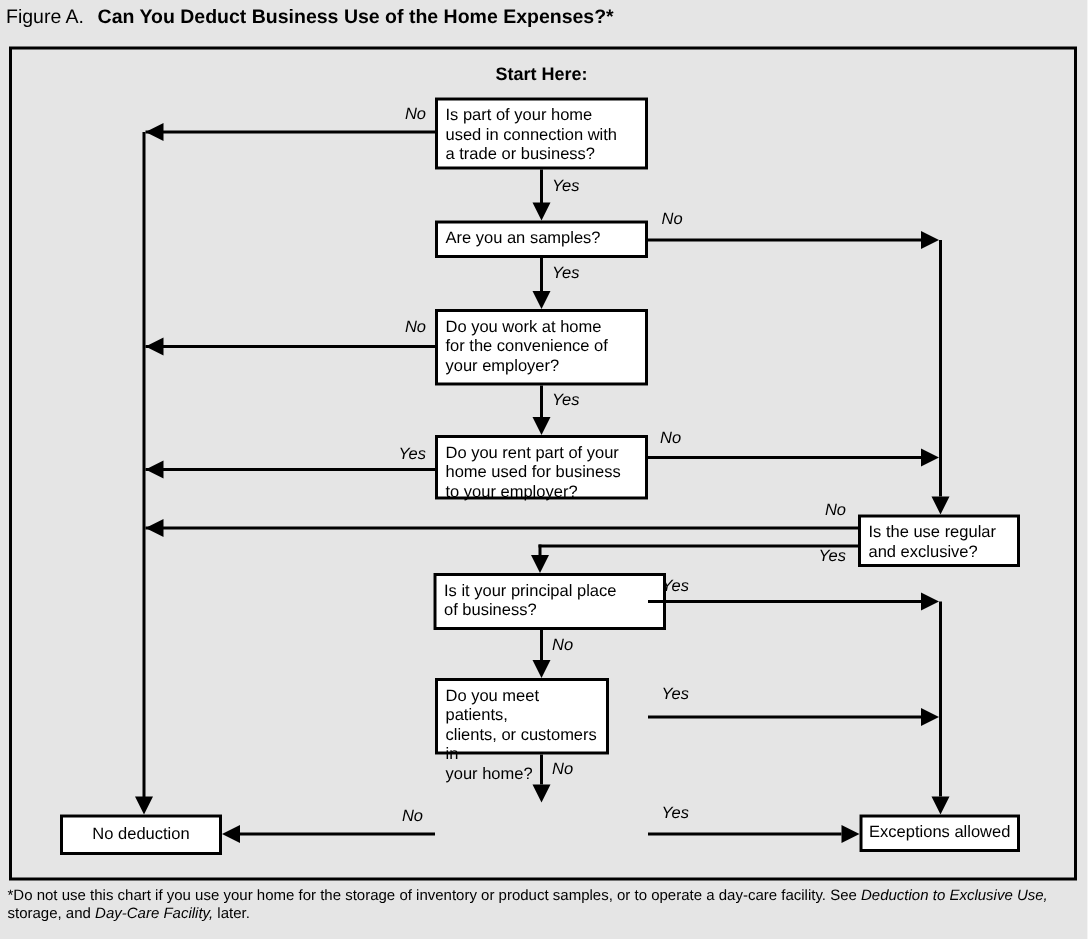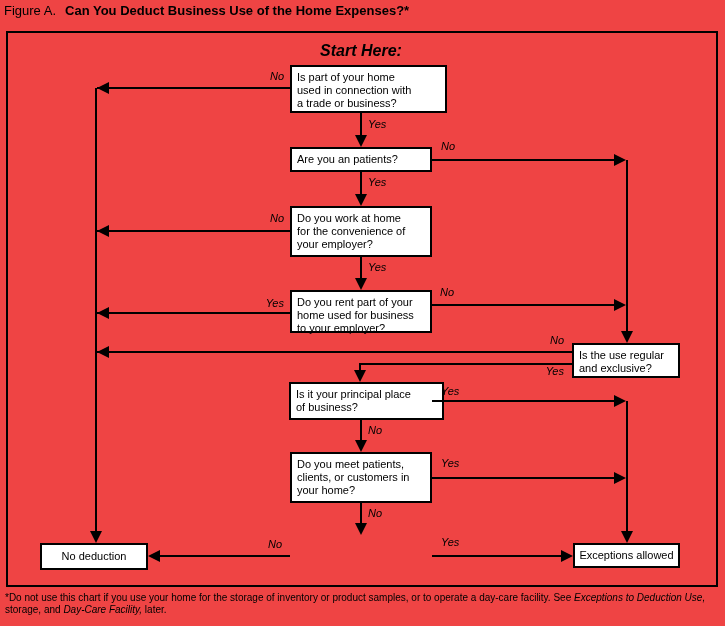--- a/index.html
+++ b/index.html
@@ -1,23 +1,23 @@
 <!DOCTYPE html>
 <html><head>
 <meta charset="utf-8">
 <style>
   html,body{margin:0;padding:0;background:#fff;}
-  #stage{position:relative;width:725px;height:626px;background:#ef4444;overflow:hidden;
+  #stage{position:relative;width:725px;height:626px;background:#e5e5e5;overflow:hidden;
          font-family:"Liberation Sans",sans-serif;color:#000;}
   .title{position:absolute;left:4px;top:3px;font-size:13px;white-space:nowrap;}
   .title .fig{font-weight:normal;margin-right:9px;}
   .title .main{font-weight:bold;}
   .outer{position:absolute;left:6px;top:31px;width:712px;height:556px;border:2px solid #000;box-sizing:border-box;}
   .start{position:absolute;left:290px;top:42px;width:142px;text-align:center;
-         font-style:italic;font-weight:bold;font-size:16px;}
+         font-weight:bold;font-size:12px;}
   .node{position:absolute;border:2px solid #000;background:#fff;box-sizing:border-box;
         font-size:11px;line-height:13px;padding:4px 5px;white-space:pre-line;}
   .result{display:flex;align-items:center;justify-content:center;padding:0;white-space:nowrap;}
   .hl{position:absolute;height:2px;background:#000;}
   .vl{position:absolute;width:2px;background:#000;}
   .arl{position:absolute;width:0;height:0;border-top:6px solid transparent;
        border-bottom:6px solid transparent;border-right:12px solid #000;}
   .arr{position:absolute;width:0;height:0;border-top:6px solid transparent;
        border-bottom:6px solid transparent;border-left:12px solid #000;}
   .ard{position:absolute;width:0;height:0;border-left:6px solid transparent;
@@ -33,35 +33,35 @@
 <div id="stage">
 
   <div class="title">
     <span class="fig">Figure A.</span><span class="main">Can You Deduct Business Use of the Home Expenses?*</span>
   </div>
 
   <div class="outer"></div>
 
   <div class="start">Start Here:</div>
 
-  <div class="node" style="left:290px;top:65px;width:157px;height:48px">Is part of your home
+  <div class="node" style="left:290px;top:65px;width:142px;height:48px">Is part of your home
 used in connection with
 a trade or business?</div>
-  <div class="node" style="left:290px;top:147px;width:142px;height:25px">Are you an patients?</div>
+  <div class="node" style="left:290px;top:147px;width:142px;height:25px">Are you an samples?</div>
   <div class="node" style="left:290px;top:206px;width:142px;height:51px">Do you work at home
 for the convenience of
 your employer?</div>
   <div class="node" style="left:290px;top:290px;width:142px;height:43px">Do you rent part of your
 home used for business
 to your employer?</div>
   <div class="node" style="left:572px;top:343px;width:108px;height:35px">Is the use regular
 and exclusive?</div>
   <div class="node" style="left:289px;top:382px;width:155px;height:38px">Is it your principal place
 of business?</div>
-  <div class="node" style="left:290px;top:452px;width:142px;height:51px">Do you meet patients,
+  <div class="node" style="left:290px;top:452px;width:116px;height:51px">Do you meet patients,
 clients, or customers in
 your home?</div>
 
   <div class="node result" style="left:40px;top:543px;width:108px;height:27px">No deduction</div>
   <div class="node result" style="left:573px;top:543px;width:107px;height:25px">Exceptions allowed</div>
 
   <div class="vl" style="left:95px;top:88px;height:449px"></div>
   <div class="ard" style="left:90px;top:531px"></div>
   <div class="vl" style="left:626px;top:160px;height:171px"></div>
   <div class="ard" style="left:621px;top:331px"></div>
@@ -119,16 +119,16 @@
   <div class="lbl" style="left:368px;top:507px">No</div>
 
   <div class="hl" style="left:160px;top:555px;width:130px"></div>
   <div class="arl" style="left:148px;top:550px"></div>
   <div class="lbl r" style="left:234px;top:538px;width:48px">No</div>
   <div class="hl" style="left:432px;top:555px;width:129px"></div>
   <div class="arr" style="left:561px;top:550px"></div>
   <div class="lbl" style="left:441px;top:536px">Yes</div>
 
   <div class="footnote">
-    <span>*Do not use this chart if you use your home for the storage of inventory or product samples, or to operate a day-care facility. See </span><i>Exceptions to Deduction Use,</i><span> storage, and </span><i>Day-Care Facility,</i><span> later.</span>
+    <span>*Do not use this chart if you use your home for the storage of inventory or product samples, or to operate a day-care facility. See </span><i>Deduction to Exclusive Use,</i><span> storage, and </span><i>Day-Care Facility,</i><span> later.</span>
   </div>
 
 </div>
 
 </body></html>

